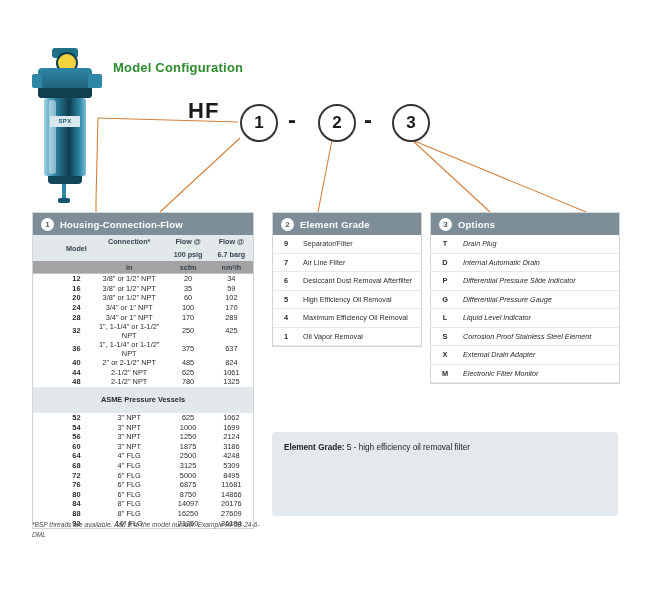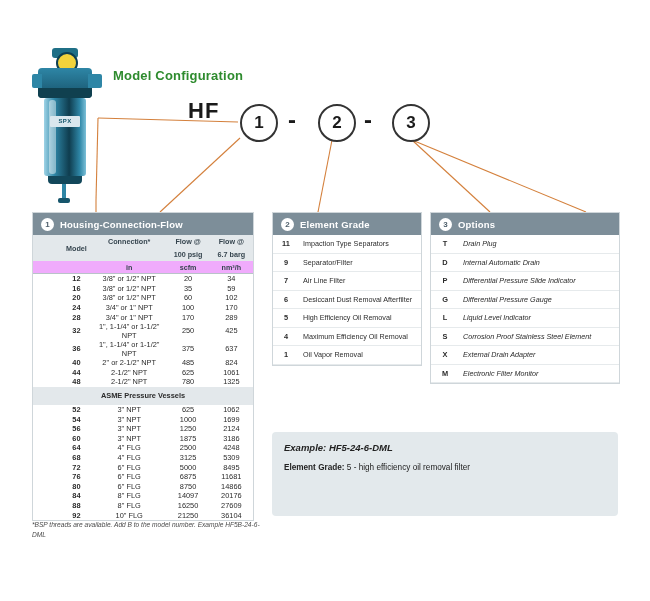--- a/index.html
+++ b/index.html
@@ -25,21 +25,21 @@
     background:linear-gradient(90deg,#9fd3e6 0%,#2e86a6 25%,#0f3d4f 60%,#2e86a6 85%,#7cc0d8 100%);
     border-radius:3px;}
   .f-body-sheen{position:absolute;left:17px;top:52px;width:7px;height:74px;background:rgba(255,255,255,.45);border-radius:3px;}
   .f-label{position:absolute;left:18px;top:68px;width:30px;height:11px;background:#d9e7ee;border-radius:1px;}
   .f-label span{display:block;font-size:6px;line-height:11px;text-align:center;color:#14556b;font-weight:bold;letter-spacing:.3px;}
   .f-bottom{position:absolute;left:16px;top:128px;width:34px;height:8px;background:#12475a;border-radius:0 0 4px 4px;}
   .f-drain{position:absolute;left:30px;top:136px;width:4px;height:16px;background:#2e86a6;}
   .f-drain-tip{position:absolute;left:26px;top:150px;width:12px;height:5px;background:#16566c;border-radius:2px;}
 
   
-  .model-config{position:absolute;left:113px;top:68px;font-size:13px;font-weight:bold;color:#2e8b2e;letter-spacing:.2px;}
+  .model-config{position:absolute;left:113px;top:60px;font-size:13px;font-weight:bold;color:#2e8b2e;letter-spacing:.2px;}
   .hf{position:absolute;left:188px;top:98px;font-size:22px;font-weight:bold;color:#1a1a1a;letter-spacing:1px;}
   .circ{position:absolute;width:34px;height:34px;border-radius:50%;border:2px solid #333;background:#fff;
         font-size:17px;font-weight:bold;color:#1a1a1a;display:flex;align-items:center;justify-content:center;}
   .c1{left:240px;top:104px;}
   .c2{left:318px;top:104px;}
   .c3{left:392px;top:104px;}
   .dash{position:absolute;font-size:24px;font-weight:bold;color:#1a1a1a;}
   .d1{left:288px;top:106px;}
   .d2{left:364px;top:106px;}
 
@@ -51,27 +51,27 @@
   .panel-head{background:#7d8e99;color:#ffffff;height:22px;display:flex;align-items:center;padding-left:8px;font-size:9.5px;font-weight:bold;letter-spacing:.2px;}
   .panel-head .num{width:13px;height:13px;border-radius:50%;background:#ffffff;color:#4e5f6b;font-size:8px;font-weight:bold;
      display:flex;align-items:center;justify-content:center;margin-right:6px;}
 
   table{border-collapse:collapse;width:100%;}
   td,th{font-size:7.4px;padding:0;}
 
   
   #housing{left:32px;top:212px;width:220px;border:1px solid #cfd6da;}
   #housing .hdr td{background:#e3e8eb;color:#36454f;font-weight:bold;height:13px;vertical-align:middle;text-align:center;font-size:7.2px;}
-  #housing .hdr2 td{background:#f0abfc;color:#36454f;font-weight:bold;height:12px;vertical-align:middle;text-align:center;font-size:7.2px;border-bottom:1px solid #b9c3c9;}
+  #housing .hdr2 td{background:#a3a3a3;color:#36454f;font-weight:bold;height:12px;vertical-align:middle;text-align:center;font-size:7.2px;border-bottom:1px solid #b9c3c9;}
   #housing tbody td{height:9.6px;vertical-align:middle;}
   #housing .c-model{width:34px;text-align:center;font-weight:bold;padding-left:28px;}
   #housing .c-conn{width:84px;text-align:center;}
   #housing .c-f1{width:50px;text-align:center;}
   #housing .c-f2{width:50px;text-align:center;}
-  #housing .section td{background:#e3e8eb;text-align:center;font-weight:bold;height:18px;font-size:7.4px;}
+  #housing .section td{background:#e3e8eb;text-align:center;font-weight:bold;height:26px;font-size:7.4px;}
   .footnote{position:absolute;left:32px;top:520px;width:230px;font-size:6.6px;font-style:italic;color:#4a4a4a;line-height:1.45;}
 
   
   #element{left:272px;top:212px;width:148px;border:1px solid #cfd6da;}
   #element td{height:17.5px;vertical-align:middle;border-bottom:1px solid #e6eaec;}
   #element .k{width:26px;text-align:center;font-weight:bold;font-size:7.4px;}
   #element .v{padding-left:4px;font-size:7.2px;}
 
   
   #options{left:430px;top:212px;width:188px;border:1px solid #cfd6da;}
@@ -294,24 +294,20 @@
   <div class="footnote">*BSP threads are available. Add B to the model number. Example HF5B-24-6-DML</div>
 
   <div class="panel" id="element">
     <div class="panel-head">
       <span class="num">2</span>
       <span>Element Grade</span>
     </div>
     <table>
       <tbody>
         <tr>
-            <td class="k">11</td>
-            <td class="v">Impaction Type Separators</td>
-          </tr>
-        <tr>
             <td class="k">9</td>
             <td class="v">Separator/Filter</td>
           </tr>
         <tr>
             <td class="k">7</td>
             <td class="v">Air Line Filter</td>
           </tr>
         <tr>
             <td class="k">6</td>
             <td class="v">Desiccant Dust Removal Afterfilter</td>
@@ -369,20 +365,19 @@
           </tr>
         <tr>
             <td class="k">M</td>
             <td class="v">Electronic Filter Monitor</td>
           </tr>
       </tbody>
     </table>
   </div>
 
   <div class="example">
-    <div class="title">Example: HF5-24-6-DML</div>
     <div class="row">
       <b>Element Grade:</b>
       <span>5 - high efficiency oil removal filter</span>
     </div>
   </div>
 
 </div>
 
 </body></html>

